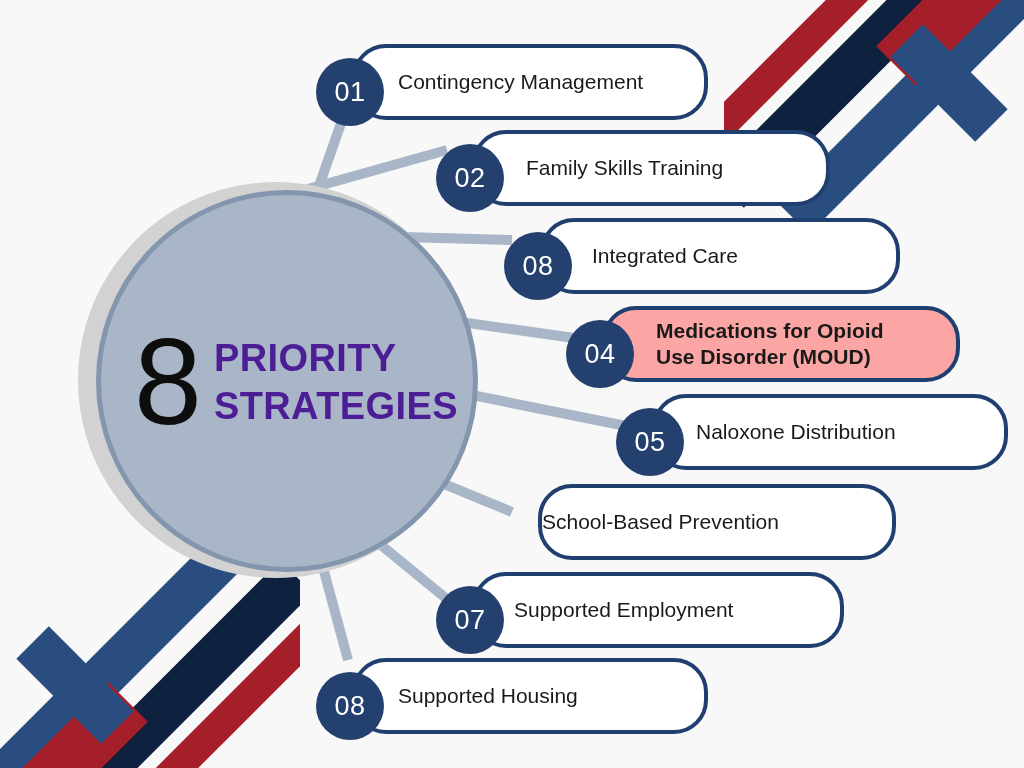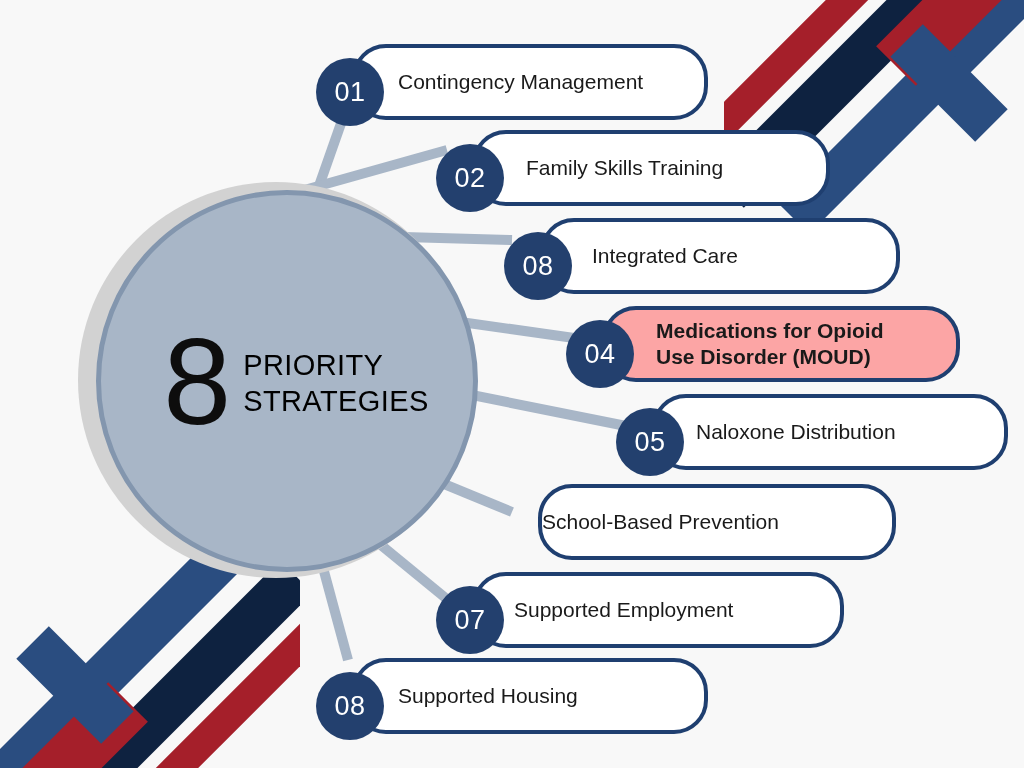--- a/index.html
+++ b/index.html
@@ -78,23 +78,23 @@
   }
   #hub-number {
     font-size: 122px;
     line-height: 0.88;
     font-weight: 400;
     color: #0d0d0d;
     letter-spacing: -2px;
     font-family: "Liberation Sans", sans-serif;
   }
   #hub-title {
-    font-size: 29px;
-    font-weight: normal;
-    color: #000000;
+    font-size: 38px;
+    font-weight: bold;
+    color: #4c1d95;
     line-height: 1.25;
     letter-spacing: 0.4px;
     white-space: pre-line;
   }
 
   
   #connectors {
     position: absolute;
     left: 0;
     top: 0;

